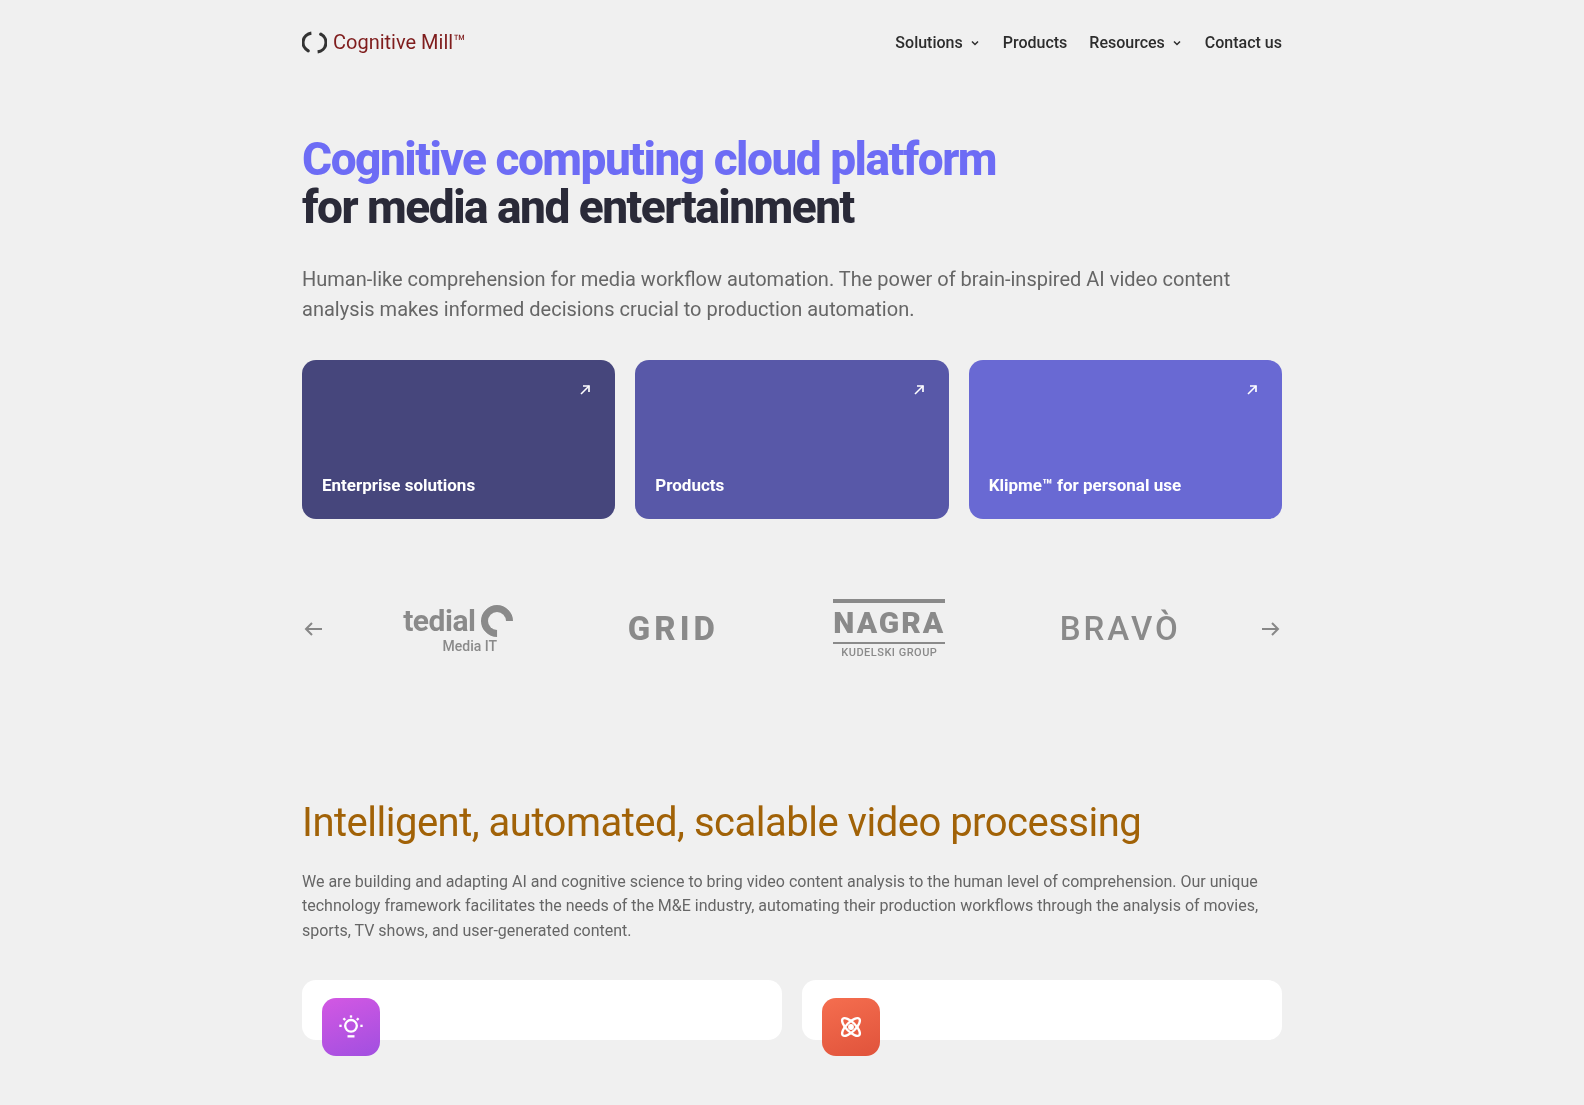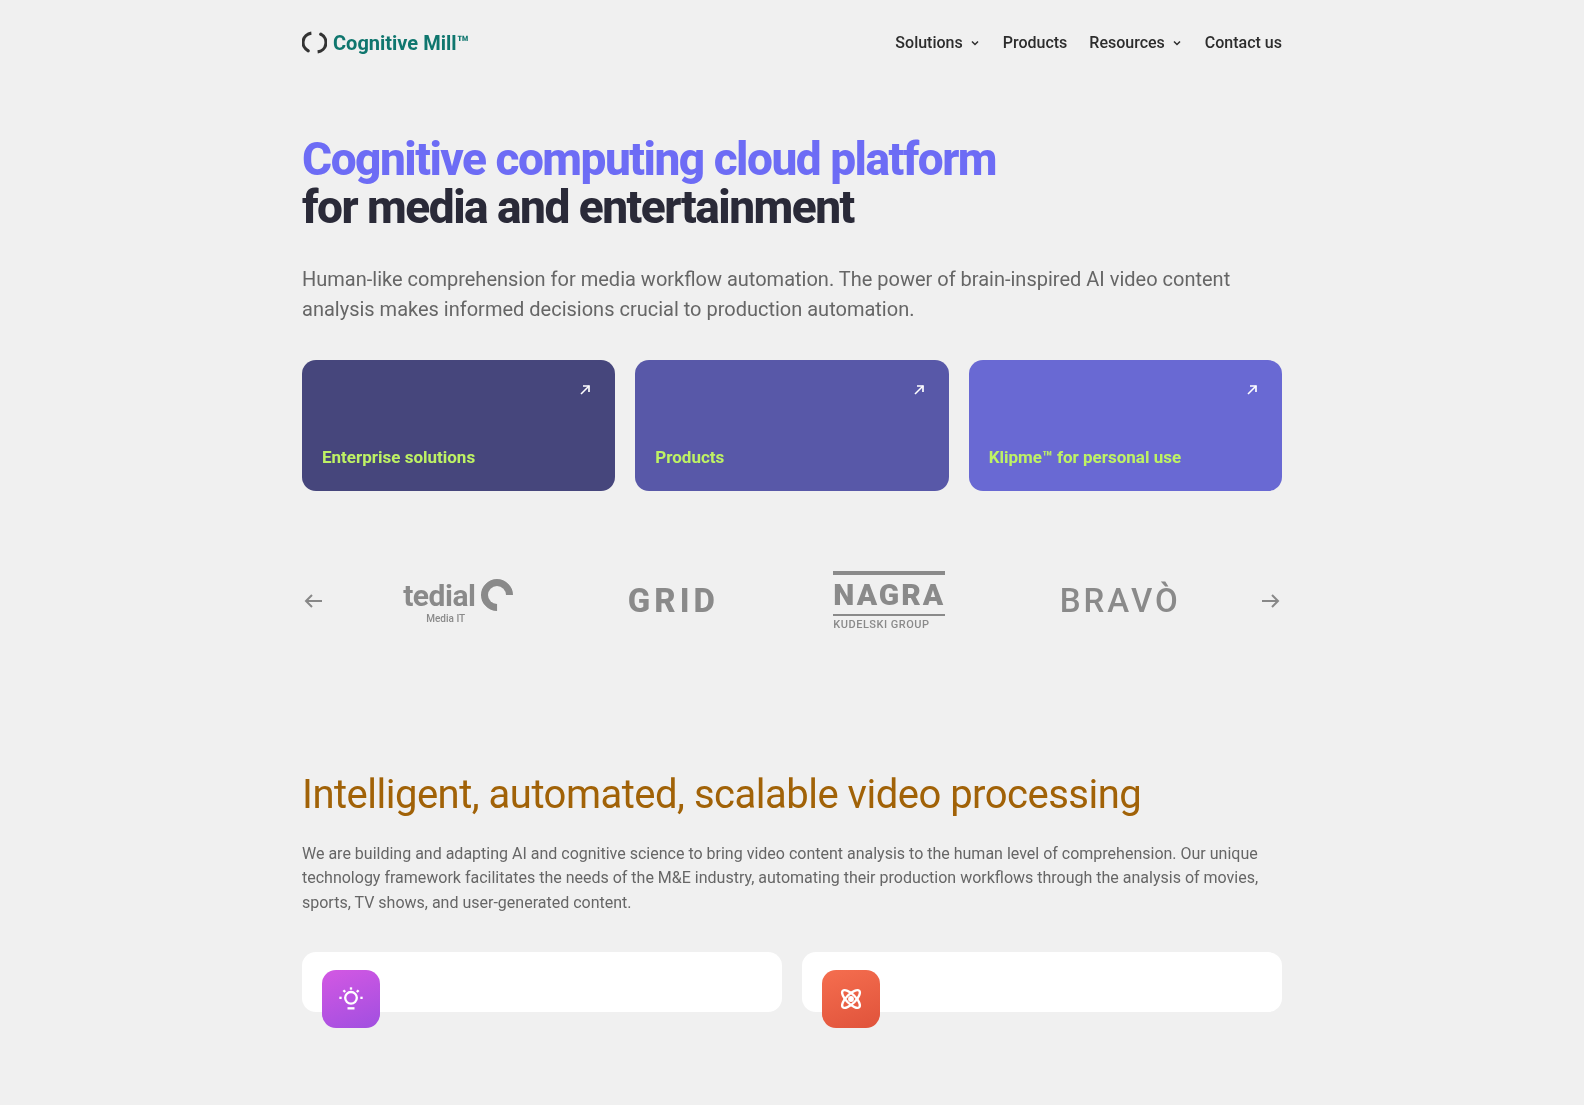--- a/index.html
+++ b/index.html
@@ -17,25 +17,25 @@
 }
 
 .header {
   display: flex;
   justify-content: space-between;
   align-items: center;
   padding: 30px 0 20px;
 }
 .logo {
   display: flex;
-  align-items: center;
+  align-items: flex-start;
   gap: 6px;
-  font-weight: 700;
+  font-weight: 400;
   font-size: 20px;
-  color: #0f766e;
+  color: #7f1d1d;
   cursor: pointer;
 }
 .logo-mark {
   width: 25px;
   height: 25px;
 }
 .nav {
   display: flex;
   gap: 22px;
   align-items: center;
@@ -81,25 +81,25 @@
 .cards {
   display: grid;
   grid-template-columns: repeat(3, 1fr);
   gap: 20px;
   margin-top: 36px;
 }
 .card {
   position: relative;
   border-radius: 14px;
   padding: 24px 20px;
-  height: 131px;
+  height: 159px;
   display: flex;
   align-items: flex-end;
   cursor: pointer;
-  color: #bef264;
+  color: #ffffff;
 }
 .card-1 { background: #46467c; }
 .card-2 { background: #5858a8; }
 .card-3 { background: #6969d3; }
 .card-label {
   font-size: 17px;
   font-weight: 700;
 }
 .card .arrow {
   position: absolute;
@@ -124,23 +124,23 @@
   width: 24px;
   height: 24px;
 }
 .logos {
   flex: 1;
   display: flex;
   justify-content: space-around;
   align-items: center;
   color: #8a8a8a;
 }
-.brand-logo { display:flex; flex-direction:column; }
+.brand-logo { display:flex; flex-direction:column; align-items:center; }
 .brand-tedial .main { font-size:30px; font-weight:700; letter-spacing:-0.5px; display:flex; align-items:center; gap:6px;}
-.brand-tedial .sub { font-size:10px; font-weight:500;padding-left:23px; }
+.brand-tedial .sub { font-size:14px; font-weight:500;padding-left:23px; }
 .tedial-icon {
   width: 32px; height: 32px; border-radius:50%; border:7px solid #8a8a8a; border-left-color:transparent; transform: rotate(-135deg);
 }
 .brand-grid { font-size:33px; font-weight:800; letter-spacing:4px; }
 .brand-nagra .main { font-size:30px; font-weight:900; letter-spacing:2px; border-top:4px solid #8a8a8a; border-bottom:2px solid #8a8a8a; padding:2px 0;}
 .brand-nagra .sub { font-size:11px; font-weight:500; letter-spacing:0.5px; margin-top:2px;}
 .brand-bravo { font-size:33px; font-weight:500; letter-spacing:3px; }
 
 
 .section2 {

